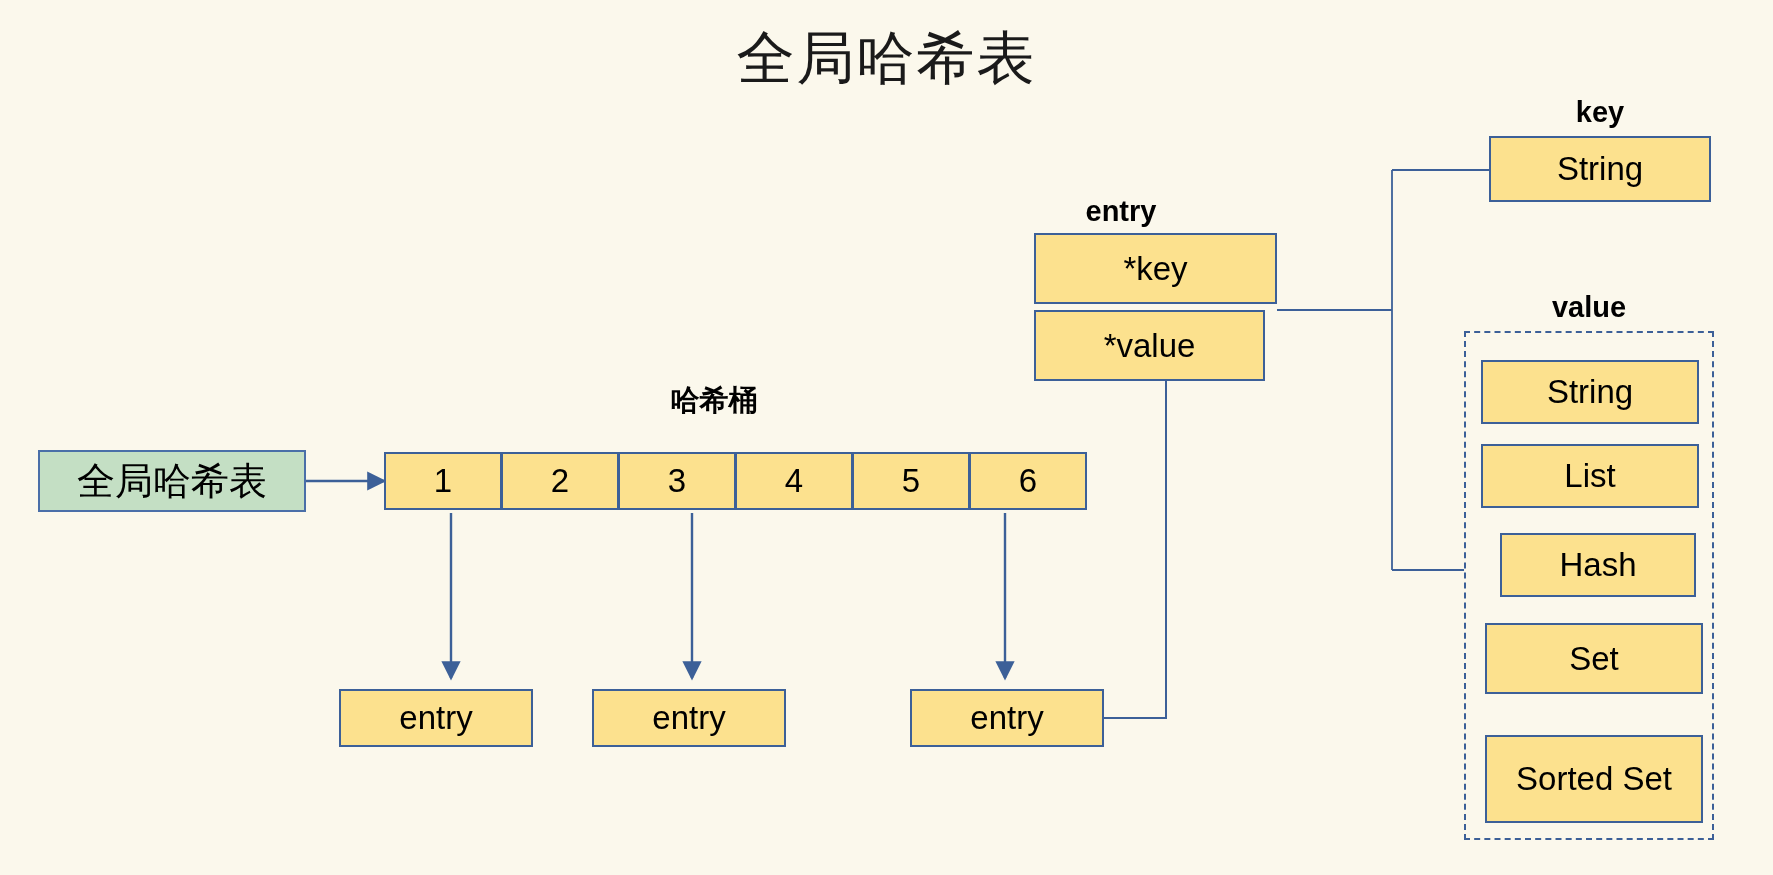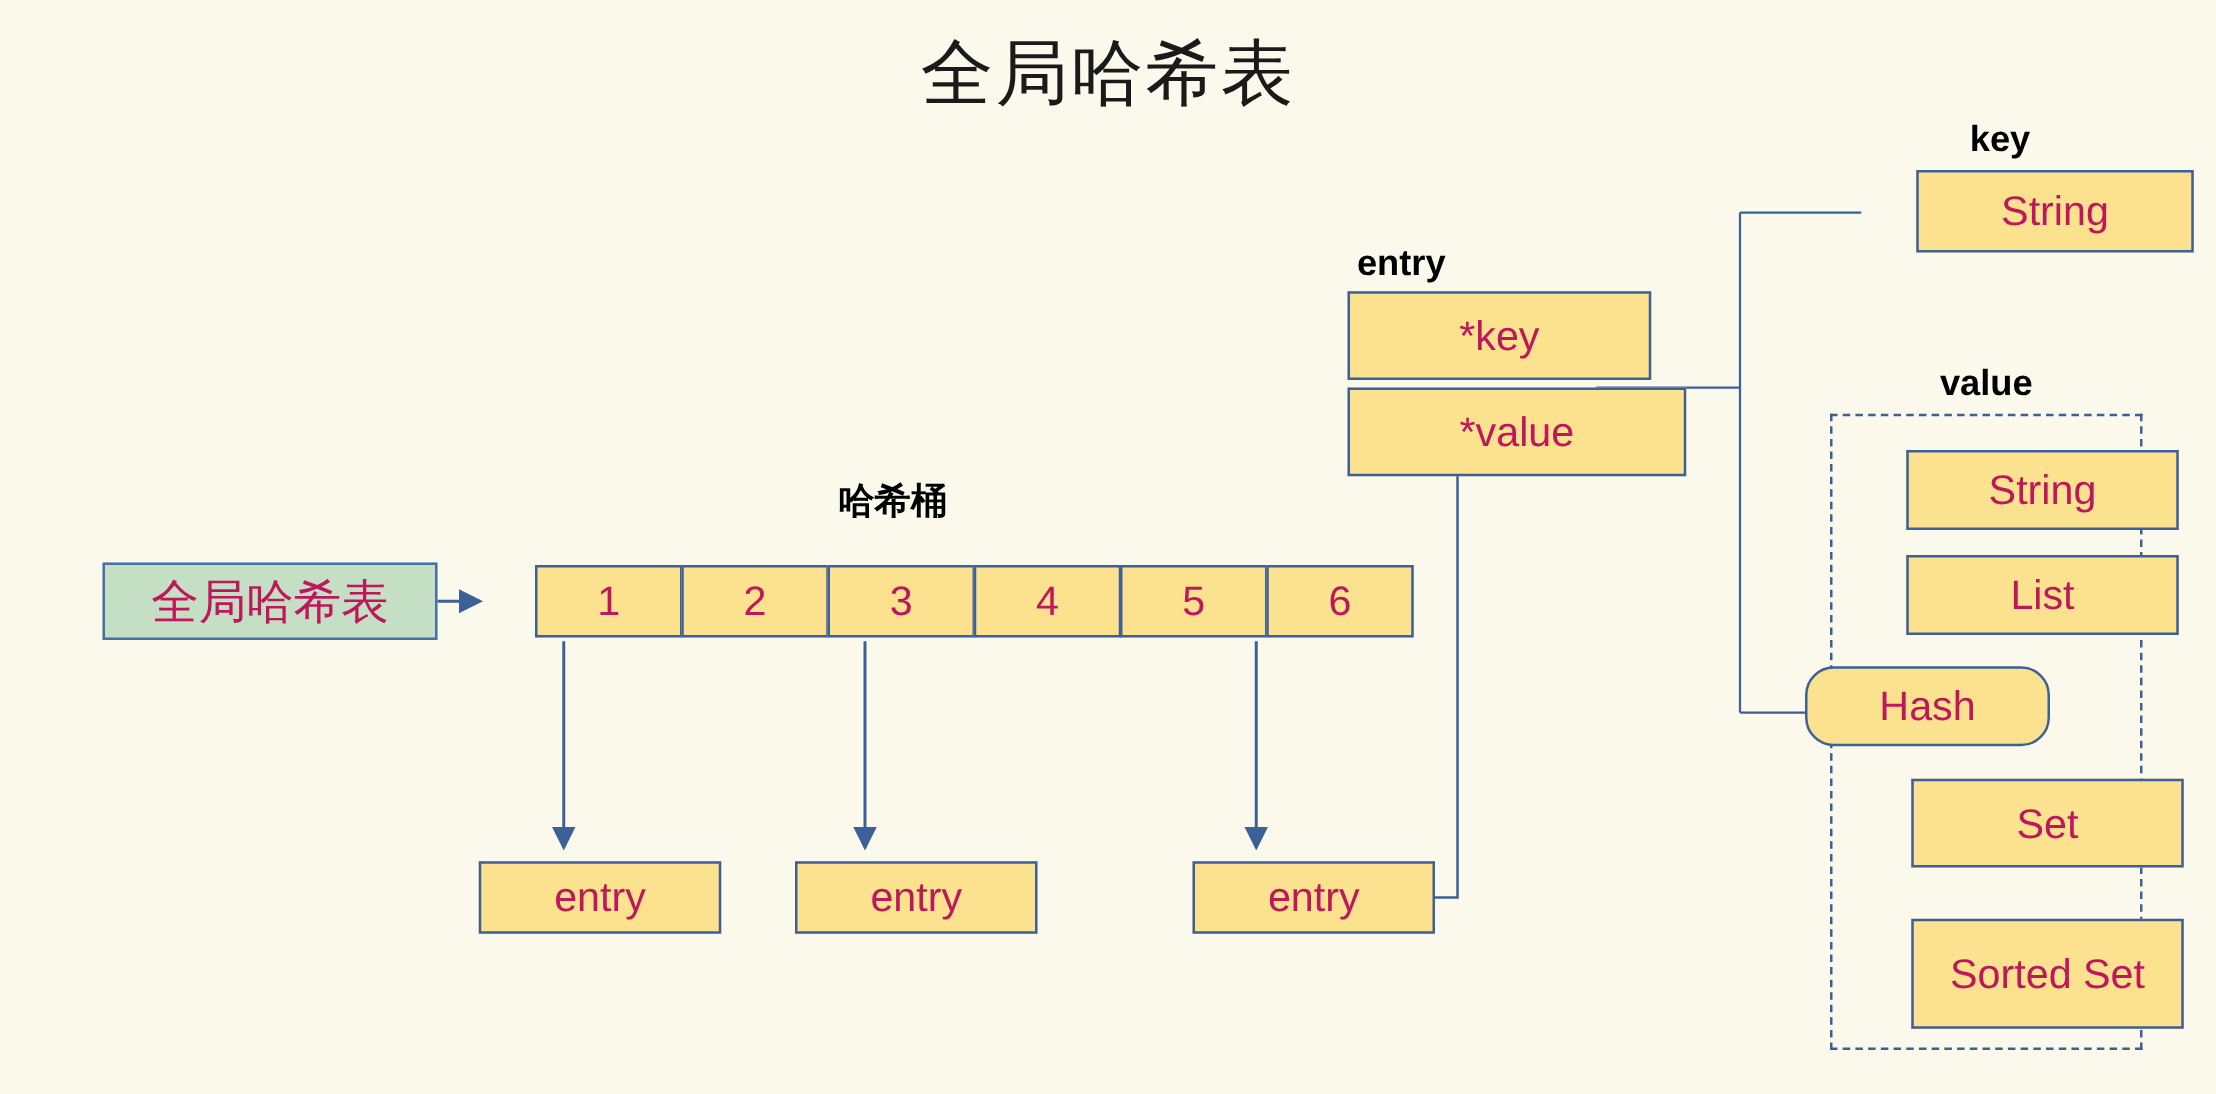--- a/index.html
+++ b/index.html
@@ -25,22 +25,21 @@
     width: 1773px;
     height: 875px;
     pointer-events: none;
   }
   .node {
     position: absolute;
     box-sizing: border-box;
     display: flex;
     align-items: center;
     justify-content: center;
-    color: #be185d;
-    margin-left: 44px;
+    color: #000000;
   }
   .box-yellow {
     background: #fce18e;
     border: 2px solid #3c6098;
   }
   .box-green {
     background: #c4dfc4;
     border: 2px solid #4a6fa8;
   }
   .dashed-group {
@@ -140,41 +139,41 @@
   </div>
   <div class="node box-yellow label-text" style="left:910px; top:689px; width:194px; height:58px;">
     <span>entry</span>
   </div>
 
   <div class="caption cap-lg" style="left:1034px; top:195px; width:174px;">entry</div>
 
   <div class="node box-yellow label-text" style="left:1034px; top:233px; width:243px; height:71px;text-align:right;">
     <span>*key</span>
   </div>
-  <div class="node box-yellow label-text" style="left:1034px; top:310px; width:271px; height:71px;">
+  <div class="node box-yellow label-text" style="left:1034px; top:310px; width:231px; height:71px;">
     <span>*value</span>
   </div>
 
   <div class="caption cap-lg" style="left:1489px; top:96px; width:222px;">key</div>
 
   <div class="node box-yellow label-text" style="left:1489px; top:136px; width:222px; height:66px;">
     <span>String</span>
   </div>
 
   <div class="caption cap-lg" style="left:1464px; top:291px; width:250px;">value</div>
 
   <div class="dashed-group" style="left:1464px; top:331px; width:250px; height:509px;"></div>
 
   <div class="node box-yellow label-text" style="left:1481px; top:360px; width:218px; height:64px;">
     <span>String</span>
   </div>
   <div class="node box-yellow label-text" style="left:1481px; top:444px; width:218px; height:64px;">
     <span>List</span>
   </div>
-  <div class="node box-yellow label-text" style="left:1400px; top:533px; width:196px; height:64px;border-radius:23px;">
+  <div class="node box-yellow label-text" style="left:1500px; top:533px; width:196px; height:64px;">
     <span>Hash</span>
   </div>
   <div class="node box-yellow label-text" style="left:1485px; top:623px; width:218px; height:71px;">
     <span>Set</span>
   </div>
   <div class="node box-yellow label-text" style="left:1485px; top:735px; width:218px; height:88px;">
     <span>Sorted Set</span>
   </div>
 
 </div>

